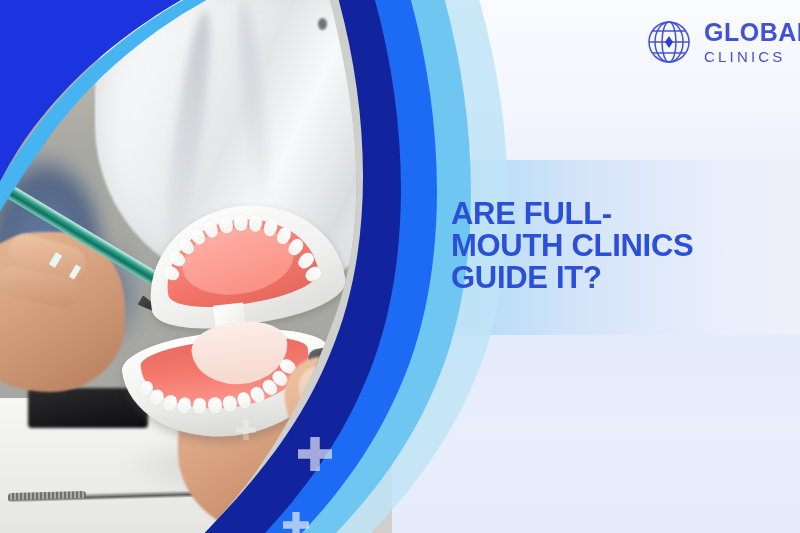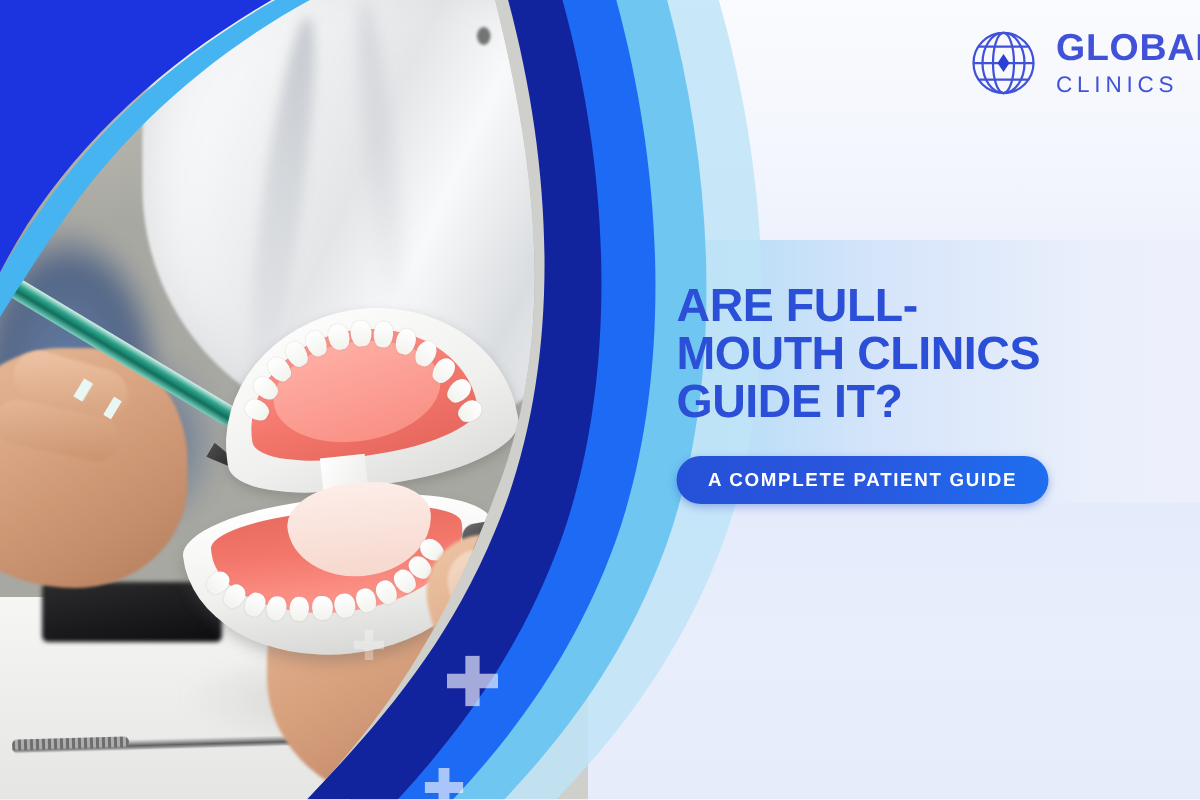--- a/index.html
+++ b/index.html
@@ -161,21 +161,21 @@
   
   .logo{position:absolute;left:645px;top:18px;display:flex;align-items:center;gap:11px;}
   .logo-mark{width:48px;height:48px;flex:0 0 48px;}
   .logo-text{line-height:1;}
   .logo-title{font-size:25px;font-weight:bold;color:#4152D8;letter-spacing:.5px;
     font-family:"Liberation Sans",sans-serif;}
   .logo-sub{font-size:15px;color:#4152D8;letter-spacing:3.2px;margin-top:4px;
     font-family:"Liberation Sans",sans-serif;}
 
   
-  .headline{position:absolute;left:451px;top:188px;width:330px;
+  .headline{position:absolute;left:451px;top:198px;width:330px;
     font-size:31px;line-height:1.04;font-weight:bold;color:#2B4FD6;
     letter-spacing:-.3px;font-family:"Liberation Sans",sans-serif;}
   .headline .ln{display:block;white-space:nowrap;}
 
   
   .badge{position:absolute;left:451px;top:304px;height:32px;
     display:inline-flex;align-items:center;padding:0 21px;border-radius:17px;
     background:linear-gradient(100deg,#2550D8 0%,#2A56DD 45%,#1E6FF0 100%);
     color:#fff;font-size:12.5px;font-weight:bold;letter-spacing:1.1px;
     box-shadow:0 2px 6px rgba(32,70,200,.35);
@@ -306,16 +306,15 @@
       <div class="logo-sub">CLINICS</div>
     </div>
   </div>
 
   <div class="headline">
     <span class="ln">ARE FULL-</span>
     <span class="ln">MOUTH CLINICS</span>
     <span class="ln">GUIDE IT?</span>
   </div>
 
-  <div class="badge">A COMPLETE PATIENT GUIDE</div>
 
 
 </div>
 
 </body></html>

